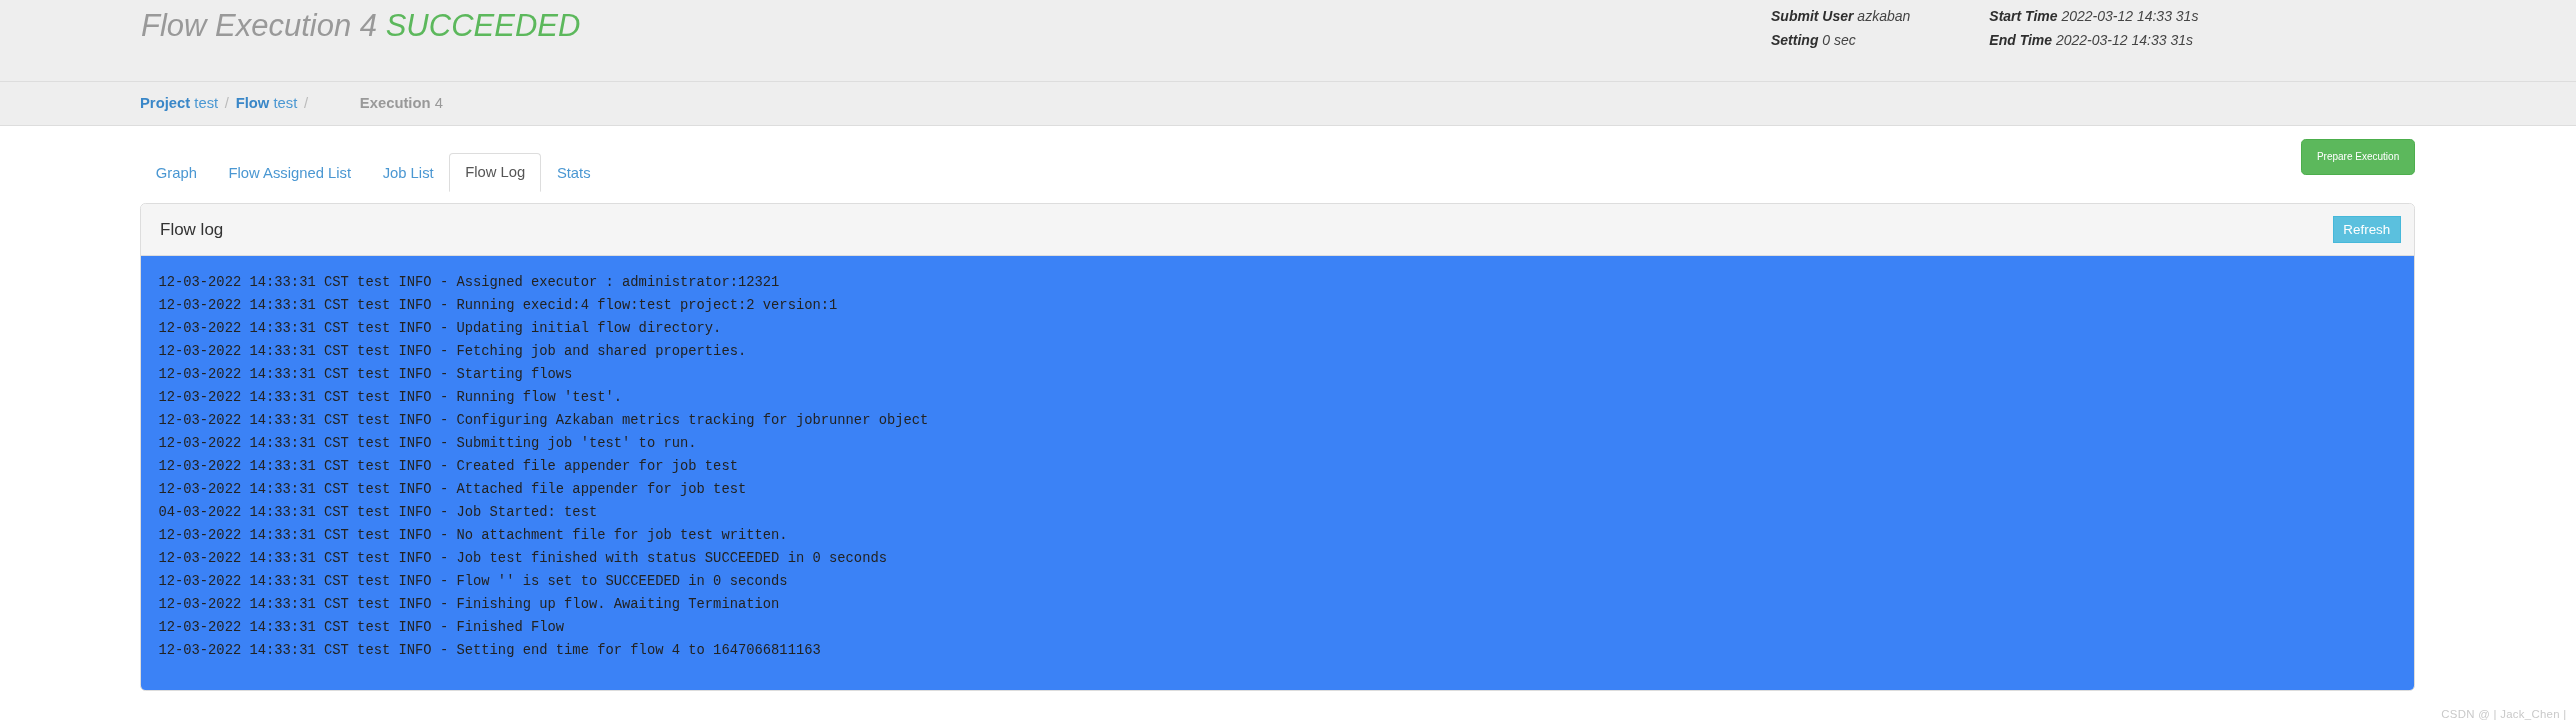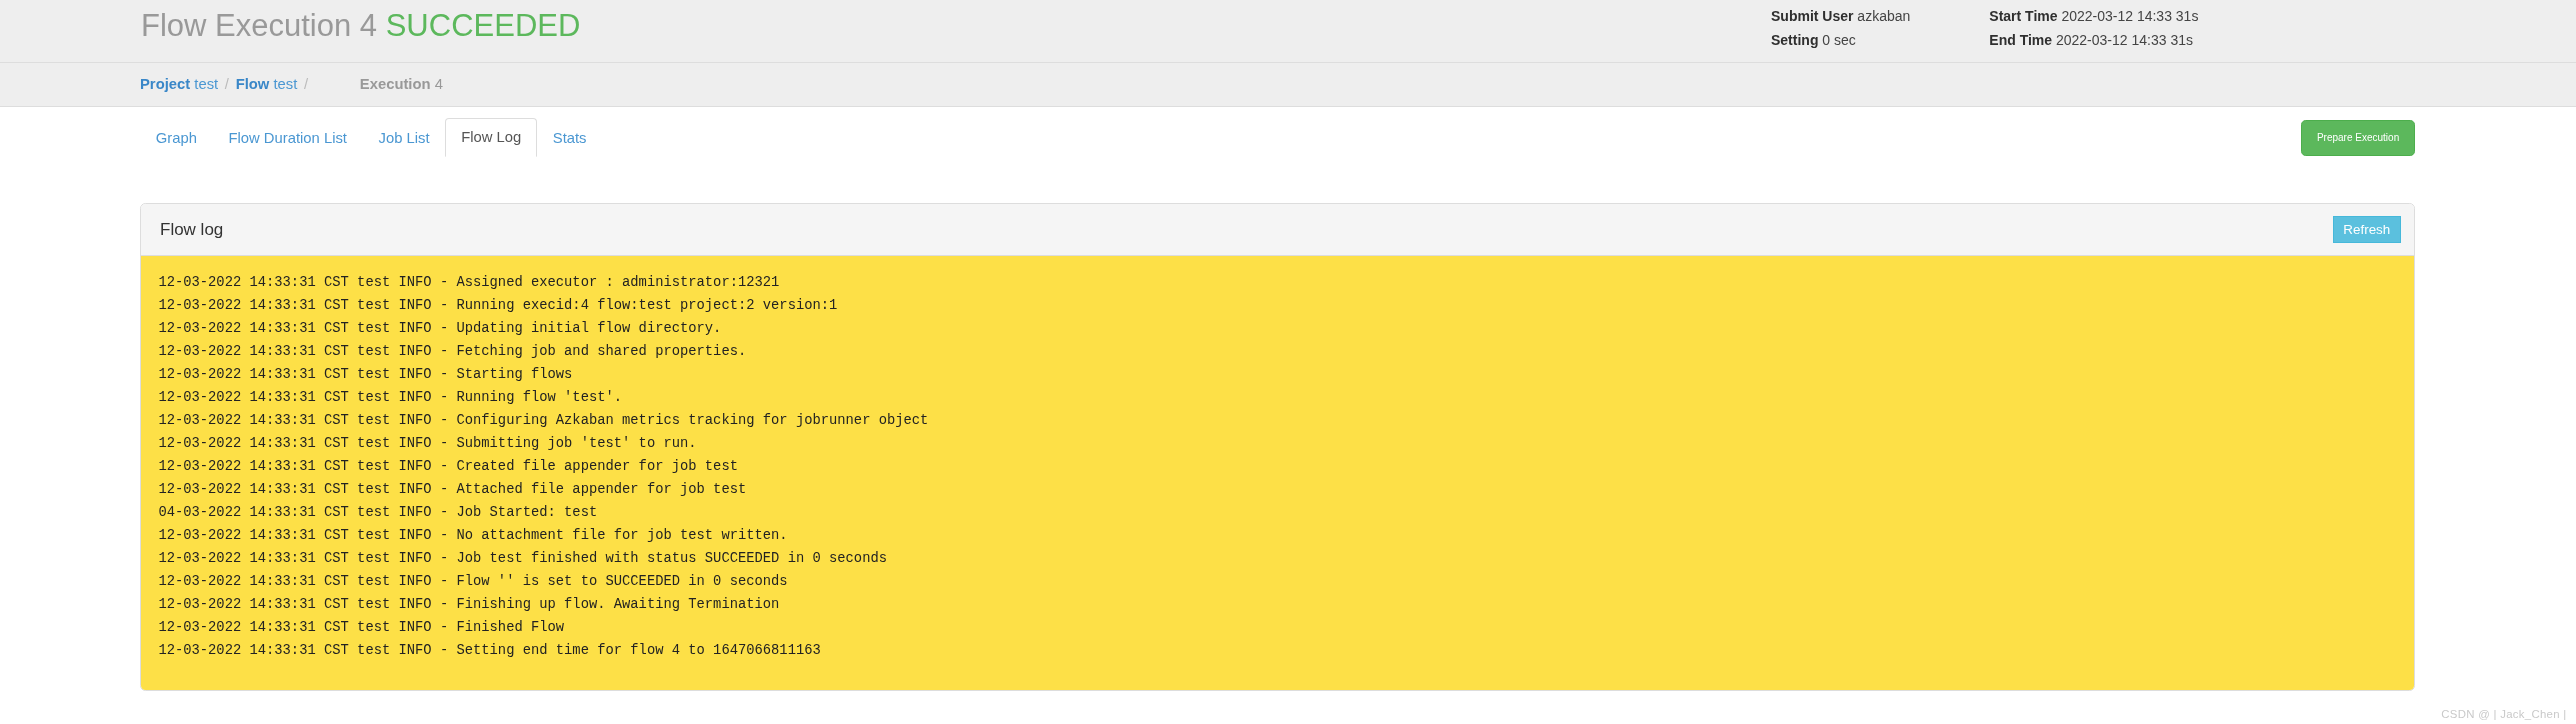--- a/index.html
+++ b/index.html
@@ -11,22 +11,23 @@
     overflow: hidden;
     font-family: "Liberation Sans", sans-serif;
     -webkit-font-smoothing: antialiased;
   }
 
   
   .page-header {
     position: relative;
     background: #eeeeee;
     border-bottom: 0.7px solid #dddddd;
-    height: 63px;
-    box-sizing: border-box;
+    height: 82px;
+    box-sizing: border-box;
+    font-style: italic;
   }
   .header-title {
     position: absolute;
     left: 141px;
     top: 5.4px;
     font-size: 31px;
     line-height: 42px;
     color: #999999;
     font-weight: 400;
     white-space: nowrap;
@@ -87,21 +88,21 @@
 
   
   .tab-area {
     position: relative;
     height: 50px;
     background: #ffffff;
   }
   .tabs {
     position: absolute;
     left: 140px;
-    top: 12px;
+    top: 28px;
     display: flex;
     align-items: flex-end;
     height: 38px;
     text-align: right;
   }
   .tab {
     font-size: 14.8px;
     line-height: 17.4px;
     color: #4a97d2;
     padding: 9.4px 14.8px 10px 14.8px;
@@ -173,21 +174,21 @@
     border: 0.7px solid #46b8da;
     color: #ffffff;
     border-radius: 0;
     font-size: 13.4px;
     line-height: 16px;
     padding: 4.7px 9.4px;
     cursor: pointer;
     font-family: "Liberation Sans", sans-serif;
   }
   .panel-body {
-    background: #fde047;
+    background: #3b82f6;
     padding: 14.8px 0 16px 0;
     min-height: 403px;
   }
   .log-line {
     font-family: "Liberation Mono", "DejaVu Sans Mono", monospace;
     font-size: 13.8px;
     line-height: 23px;
     color: #222222;
     white-space: pre;
     padding-left: 17.4px;
@@ -239,21 +240,21 @@
 
 <div class="breadcrumb-band">
   <div class="breadcrumb">
     <span><span class="crumb-strong">Project</span> <span class="crumb-text">test</span></span><span class="crumb-sep">/</span><span><span class="crumb-strong">Flow</span> <span class="crumb-text">test</span></span><span class="crumb-sep">/</span><span><span class="crumb-strong-muted">Execution</span> <span class="crumb-text-muted">4</span></span>
   </div>
 </div>
 
 <div class="tab-area">
   <div class="tabs">
     <div class="tab">Graph</div>
-    <div class="tab">Flow Duration List</div>
+    <div class="tab">Flow Assigned List</div>
     <div class="tab">Job List</div>
     <div class="tab active">Flow Log</div>
     <div class="tab">Stats</div>
   </div>
   <button class="prepare-btn">Prepare Execution</button>
 </div>
 
 <div class="panel">
   <div class="panel-heading">
     <div class="panel-title">Flow log</div>

